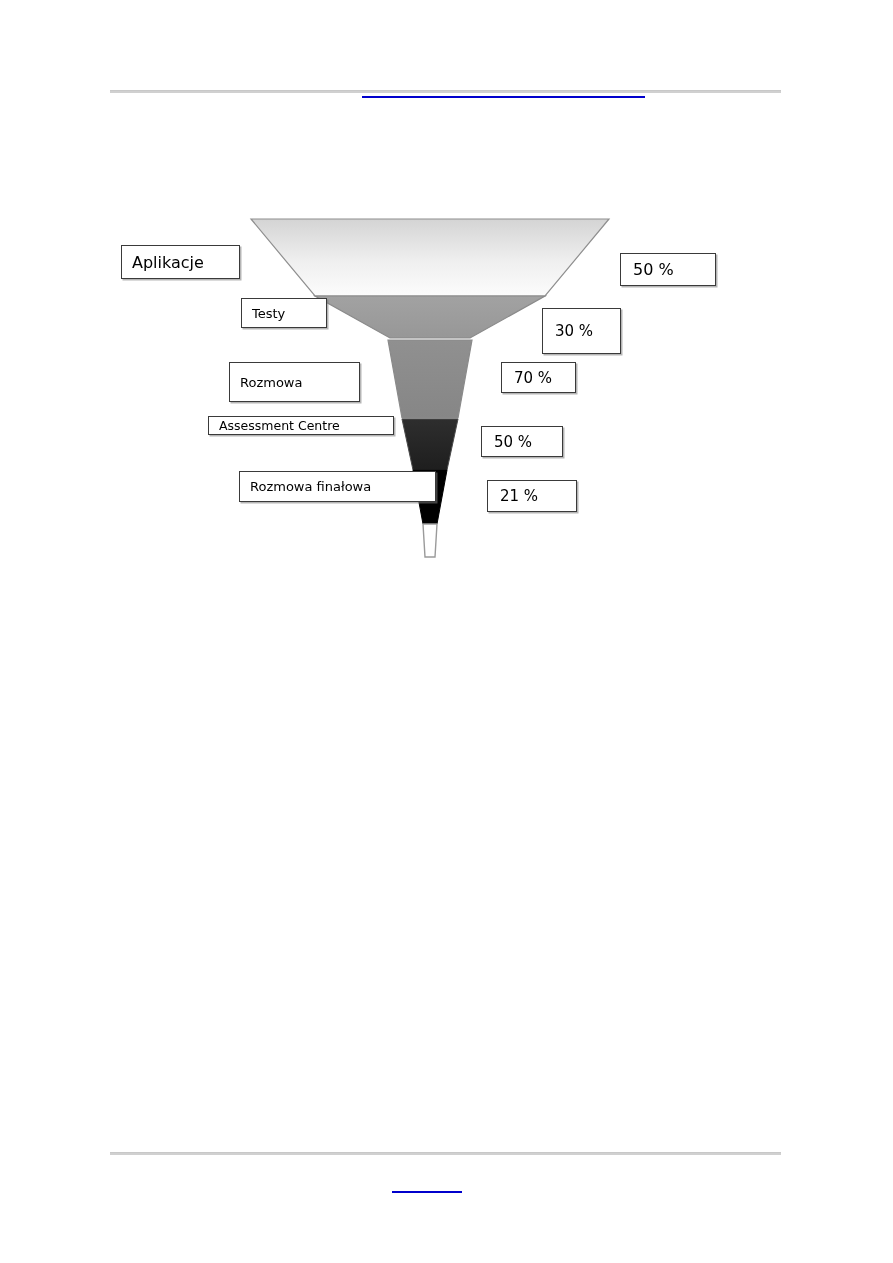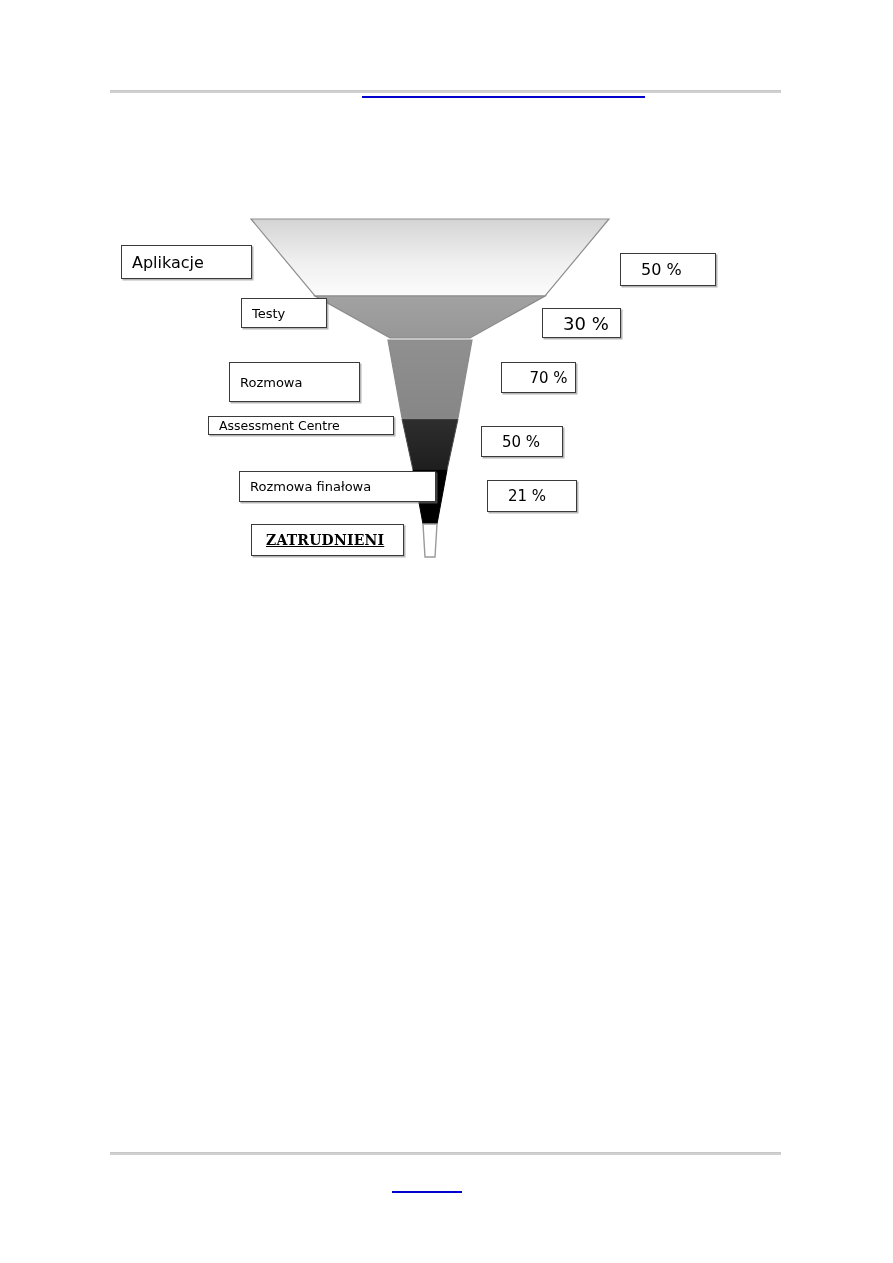--- a/index.html
+++ b/index.html
@@ -109,25 +109,25 @@
     box-sizing: border-box;
     background: #ffffff;
     border: 1px solid #3a3a3a;
     box-shadow: 1.5px 1.5px 0 rgba(120,120,120,0.55);
     display: flex;
     align-items: center;
     color: #000000;
     white-space: nowrap;
   }
   .label-box.left  { justify-content: flex-start; padding-left: 10px; }
-  .label-box.right { justify-content: flex-start; padding-left: 20px; }
+  .label-box.right { justify-content: flex-start; padding-left: 12px; }
 
   
   #lbl-aplikacje {
-    left: 121px; top: 245px; width: 131px; height: 34px;
+    left: 121px; top: 245px; width: 119px; height: 34px;
     font-size: 16px;
   }
   #lbl-testy {
     left: 241px; top: 298px; width: 86px; height: 30px;
     font-size: 13px;
   }
   #lbl-rozmowa {
     left: 229px; top: 362px; width: 131px; height: 40px;
     font-size: 13px;
   }
@@ -150,27 +150,26 @@
     letter-spacing: 0.2px;
     padding-left: 14px;
   }
 
   
   #pct-0 {
     left: 620px; top: 253px; width: 96px; height: 33px;
     font-size: 16px;
   }
   #pct-1 {
-    left: 542px; top: 308px; width: 79px; height: 30px;
-    font-size: 18px;
+    left: 542px; top: 308px; width: 79px; height: 46px;
+    font-size: 15px;
   }
   #pct-2 {
     left: 501px; top: 362px; width: 75px; height: 31px;
     font-size: 15px;
-    justify-content: center;
   }
   #pct-3 {
     left: 481px; top: 426px; width: 82px; height: 31px;
     font-size: 15px;
   }
   #pct-4 {
     left: 487px; top: 480px; width: 90px; height: 32px;
     font-size: 15px;
   }
 </style>
@@ -234,23 +233,20 @@
     </div>
 
     <div class="label-box left" id="lbl-assessment">
       <span>Assessment Centre</span>
     </div>
 
     <div class="label-box left" id="lbl-rozmowa-fin">
       <span>Rozmowa finałowa</span>
     </div>
 
-    <div class="label-box left" id="lbl-zatrudnieni">
-      <span>ZATRUDNIENI</span>
-    </div>
 
     <div class="label-box right" id="pct-0">
       <span>50 %</span>
     </div>
 
     <div class="label-box right" id="pct-1">
       <span>30 %</span>
     </div>
 
     <div class="label-box right" id="pct-2">

